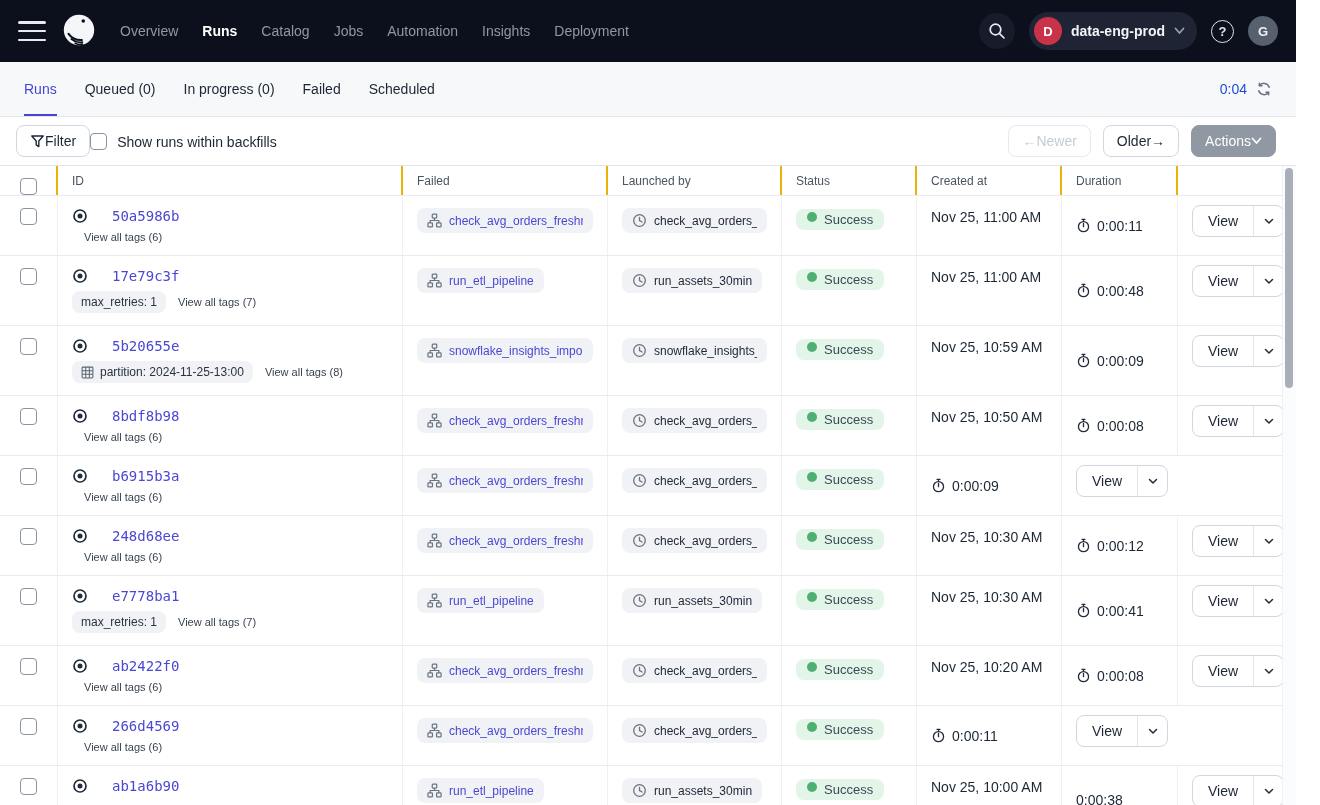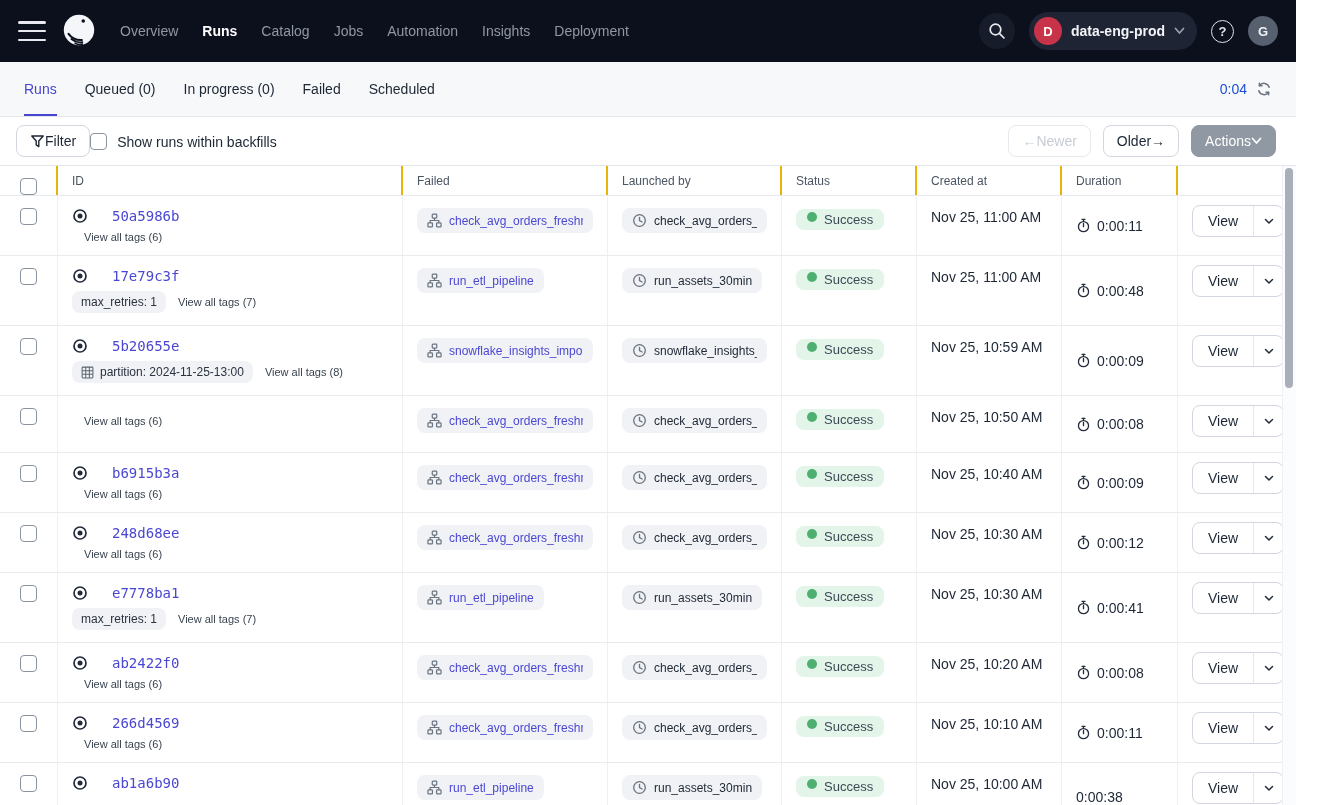--- a/index.html
+++ b/index.html
@@ -432,20 +432,29 @@
         </span>
       </span>
     </div>
   </div>
 
   <div class="trow">
     <div class="cell-check">
       <span class="checkbox"></span>
     </div>
     <div>
+      <div class="idline">
+        <span>
+          <svg width="16" height="16" viewBox="0 0 16 16">
+                <circle cx="8" cy="8" r="6" fill="none" stroke="#232b3a" stroke-width="1.7"></circle>
+                <circle cx="8" cy="8" r="2.5" fill="#232b3a"></circle>
+              </svg>
+        </span>
+        <a class="run-id">8bdf8b98</a>
+      </div>
       <div class="tagline">
         <span style="display:inline-flex; gap:8px;"></span>
         <span class="view-all">View all tags (6)</span>
       </div>
     </div>
     <div>
       <span class="pill target">
         <span>
           <svg width="15" height="15" viewBox="0 0 16 16" fill="none" stroke="#6a7480" stroke-width="1.3">
             <rect x="5.6" y="1.2" width="4.8" height="4.2" rx="0.8"></rect>
@@ -542,23 +551,20 @@
         </span>
         <span class="txt">check_avg_orders_f…</span>
       </span>
     </div>
     <div>
       <span class="status-pill">
         <span class="status-dot"></span>
         <span>Success</span>
       </span>
     </div>
-    <div>
-      <span class="created">Nov 25, 10:40 AM</span>
-    </div>
     <div class="duration">
       <span>
         <svg width="15" height="15" viewBox="0 0 16 16" fill="none" stroke="#232b3a" stroke-width="1.4" stroke-linecap="round">
               <circle cx="8" cy="9.2" r="5.4"></circle>
               <path d="M8 9.2 V5.8 M6.4 1.4 h3.2 M8 1.4 v2.2"></path>
             </svg>
       </span>
       <span>0:00:09</span>
     </div>
     <div class="cell-actions">
@@ -847,23 +853,20 @@
         </span>
         <span class="txt">check_avg_orders_f…</span>
       </span>
     </div>
     <div>
       <span class="status-pill">
         <span class="status-dot"></span>
         <span>Success</span>
       </span>
     </div>
-    <div>
-      <span class="created">Nov 25, 10:10 AM</span>
-    </div>
     <div class="duration">
       <span>
         <svg width="15" height="15" viewBox="0 0 16 16" fill="none" stroke="#232b3a" stroke-width="1.4" stroke-linecap="round">
               <circle cx="8" cy="9.2" r="5.4"></circle>
               <path d="M8 9.2 V5.8 M6.4 1.4 h3.2 M8 1.4 v2.2"></path>
             </svg>
       </span>
       <span>0:00:11</span>
     </div>
     <div class="cell-actions">

